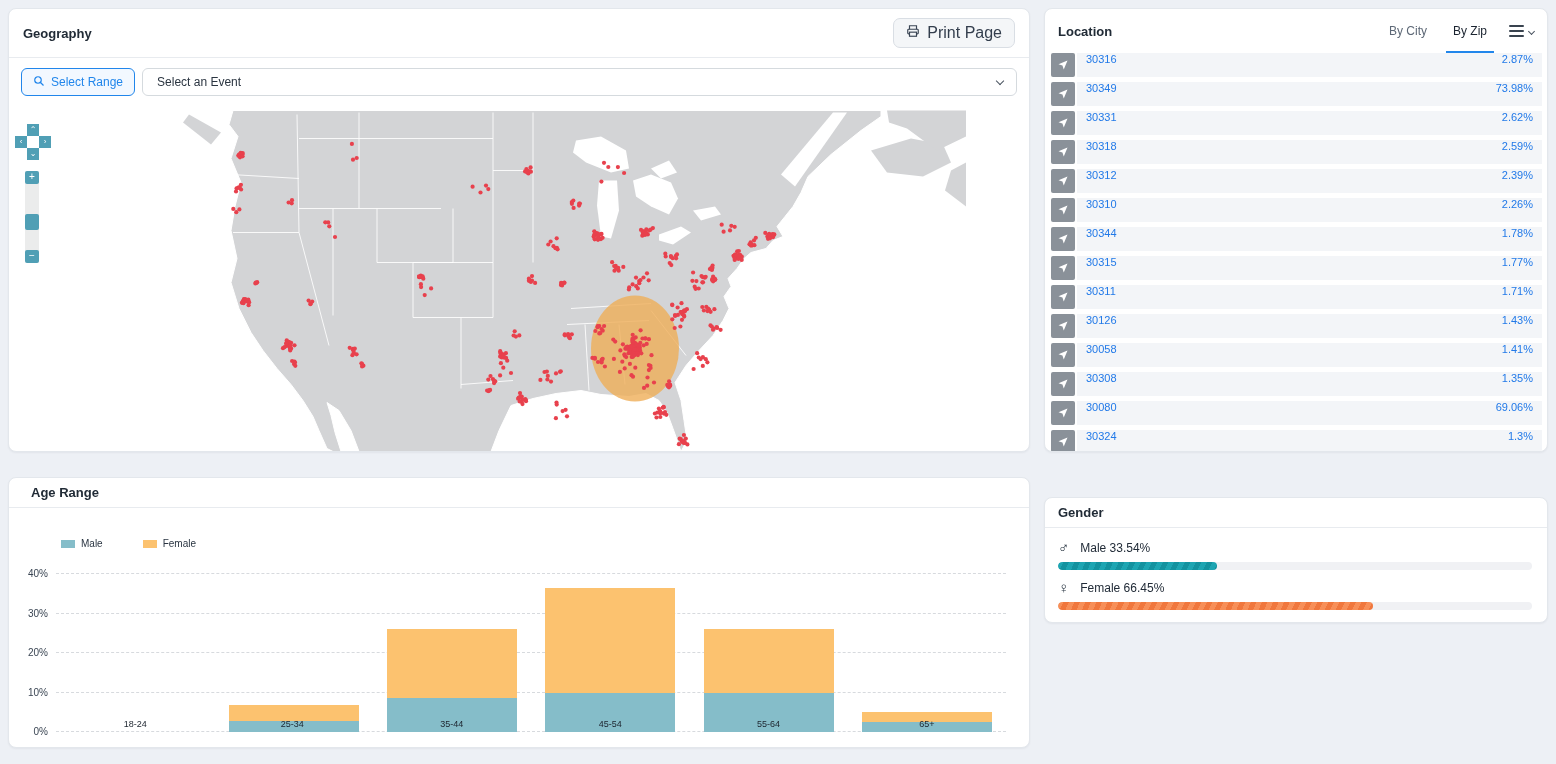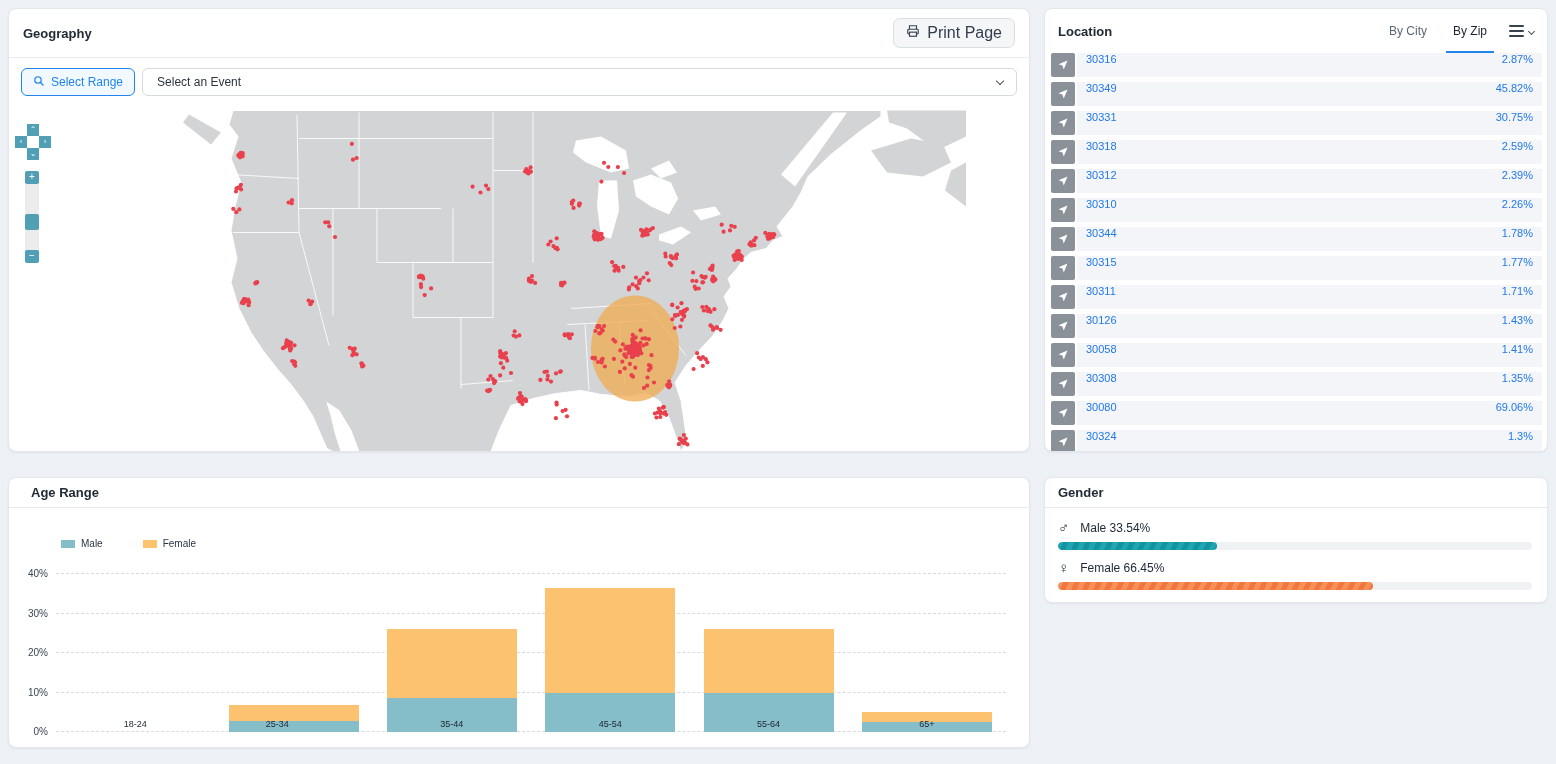--- a/index.html
+++ b/index.html
@@ -3,21 +3,21 @@
 <meta charset="utf-8">
 <style>
   * { margin:0; padding:0; box-sizing:border-box; }
   body { font-family:"Liberation Sans", sans-serif; }
   .page { position:relative; width:1556px; height:764px; background:#edf0f5; overflow:hidden; }
   .panel { position:absolute; background:#fff; border:1px solid #e3e7ec; border-radius:8px;
            box-shadow:0 1px 2px rgba(16,24,40,.05); }
   #geo-panel { left:8px; top:8px; width:1022px; height:444px; overflow:hidden; }
   #loc-panel { left:1044px; top:8px; width:504px; height:444px; overflow:hidden; }
   #age-panel { left:8px; top:477px; width:1022px; height:271px; overflow:hidden; }
-  #gen-panel { left:1044px; top:477px; width:504px; height:126px; overflow:hidden; }
+  #gen-panel { left:1044px; top:497px; width:504px; height:126px; overflow:hidden; }
 
   .panel-title { font-size:13px; font-weight:700; color:#212b36; }
 
   
   .geo-header { height:49px; display:flex; align-items:center; padding:0 14px; border-bottom:1px solid #e8ebef; }
   .print-btn { margin-left:auto; display:flex; align-items:center; gap:7px; height:30px; padding:0 12px;
                background:#f4f6f8; border:1px solid #d9dee4; border-radius:7px; font-size:16px; color:#333e4d; cursor:pointer; }
   .geo-controls { display:flex; gap:7px; padding:10px 12px 0 12px;justify-content:center; }
   .select-range-btn { display:inline-flex; align-items:center; gap:6px; height:28px; padding:0 11px;
                border:1px solid #2186eb; color:#2186eb; background:#f2f8ff; border-radius:6px; font-size:12px; cursor:pointer; }
@@ -768,32 +768,32 @@
           </div>
         </div>
         <div class="zip-row">
           <div class="zip-icon">
             <svg width="12" height="12" viewBox="0 0 24 24" fill="#fff">
               <path d="M21 3 3 10.5l7.9 2.6L13.5 21 21 3z"></path>
             </svg>
           </div>
           <div class="zip-body">
             <span class="zip-link">30349</span>
-            <span class="zip-pct">45.82%</span>
+            <span class="zip-pct">73.98%</span>
           </div>
         </div>
         <div class="zip-row">
           <div class="zip-icon">
             <svg width="12" height="12" viewBox="0 0 24 24" fill="#fff">
               <path d="M21 3 3 10.5l7.9 2.6L13.5 21 21 3z"></path>
             </svg>
           </div>
           <div class="zip-body">
             <span class="zip-link">30331</span>
-            <span class="zip-pct">30.75%</span>
+            <span class="zip-pct">2.62%</span>
           </div>
         </div>
         <div class="zip-row">
           <div class="zip-icon">
             <svg width="12" height="12" viewBox="0 0 24 24" fill="#fff">
               <path d="M21 3 3 10.5l7.9 2.6L13.5 21 21 3z"></path>
             </svg>
           </div>
           <div class="zip-body">
             <span class="zip-link">30318</span>
@@ -934,21 +934,21 @@
         <div class="tick-label" style="bottom: 34.5px;">10%</div>
         <div class="gridline" style="bottom: 79px;"></div>
         <div class="tick-label" style="bottom: 74px;">20%</div>
         <div class="gridline" style="bottom: 118.5px;"></div>
         <div class="tick-label" style="bottom: 113.5px;">30%</div>
         <div class="gridline" style="bottom: 158px;"></div>
         <div class="tick-label" style="bottom: 153px;">40%</div>
         <div class="cat-label" style="left: 0px; width: 158.333px;">18-24</div>
         <div class="bar-seg" style="left: 172.5px; width: 130px; bottom: 0px; height: 11.06px; background: rgb(133, 189, 201);"></div>
         <div class="bar-seg" style="left: 172.5px; width: 130px; bottom: 11.06px; height: 16.195px; background: rgb(252, 194, 111);"></div>
-        <div class="cat-label" style="left: 142px; width: 158.333px;">25-34</div>
+        <div class="cat-label" style="left: 157px; width: 158.333px;">25-34</div>
         <div class="bar-seg" style="left: 330.833px; width: 130px; bottom: 0px; height: 34.365px; background: rgb(133, 189, 201);"></div>
         <div class="bar-seg" style="left: 330.833px; width: 130px; bottom: 34.365px; height: 68.335px; background: rgb(252, 194, 111);"></div>
         <div class="cat-label" style="left: 316.667px; width: 158.333px;">35-44</div>
         <div class="bar-seg" style="left: 489.167px; width: 130px; bottom: 0px; height: 39.5px; background: rgb(133, 189, 201);"></div>
         <div class="bar-seg" style="left: 489.167px; width: 130px; bottom: 39.5px; height: 104.675px; background: rgb(252, 194, 111);"></div>
         <div class="cat-label" style="left: 475px; width: 158.333px;">45-54</div>
         <div class="bar-seg" style="left: 647.5px; width: 130px; bottom: 0px; height: 39.5px; background: rgb(133, 189, 201);"></div>
         <div class="bar-seg" style="left: 647.5px; width: 130px; bottom: 39.5px; height: 63.2px; background: rgb(252, 194, 111);"></div>
         <div class="cat-label" style="left: 633.333px; width: 158.333px;">55-64</div>
         <div class="bar-seg" style="left: 805.833px; width: 130px; bottom: 0px; height: 9.875px; background: rgb(133, 189, 201);"></div>

